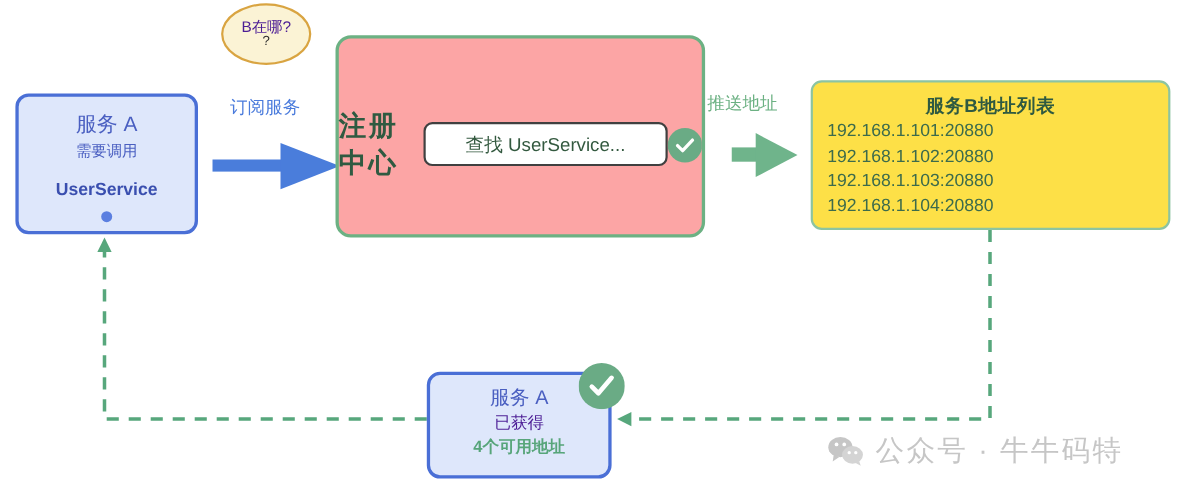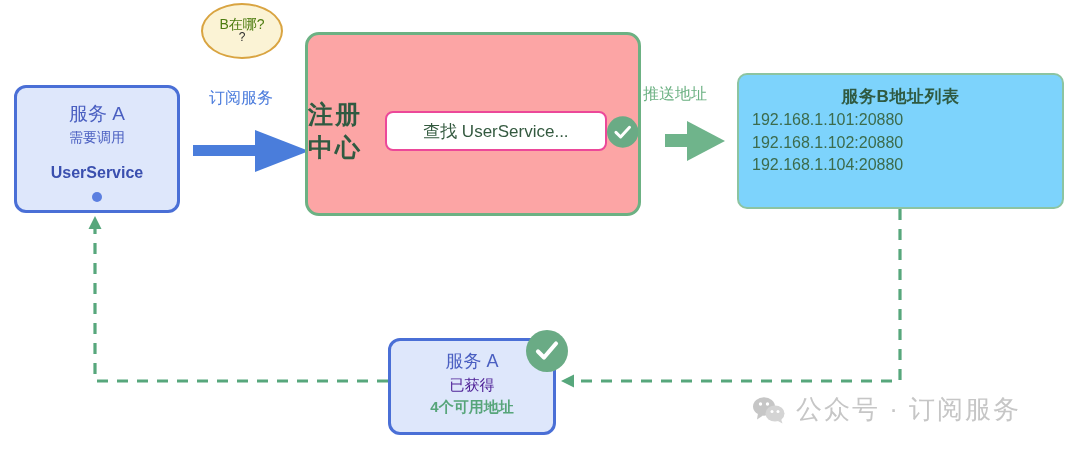--- a/index.html
+++ b/index.html
@@ -83,21 +83,21 @@
     border: 2px solid #d9a441;
     border-radius: 50%;
     box-sizing: border-box;
     display: flex;
     flex-direction: column;
     align-items: center;
     justify-content: center;
   }
   #thought-bubble .bt {
     font-size: 14px;
-    color: #4d7c0f;
+    color: #4c1d95;
     line-height: 1.0;
   }
   #thought-bubble .bq {
     font-size: 12px;
     color: #2d2d2d;
     line-height: 1.1;
   }
 
   
   .arrow-label {
@@ -140,42 +140,42 @@
     font-weight: bold;
     color: #2f5a41;
     margin-top: 14px;
     letter-spacing: 2px;
   }
   #registry-search {
     margin-top: 14px;
     width: 308px;
     height: 40px;
     background: #ffffff;
-    border: 2px solid #ec4899;
+    border: 2px solid #404040;
     border-radius: 8px;
     box-sizing: border-box;
     display: flex;
     align-items: center;
     justify-content: center;
     font-size: 17px;
     color: #33593f;
   }
   #registry-check {
     margin-top: 15px;
     width: 44px;
     height: 44px;
   }
 
   
   #address-box {
     left: 737px;
     top: 73px;
     width: 327px;
     height: 136px;
-    background: #7dd3fc;
+    background: #fde047;
     border: 2px solid #8cc4a1;
     border-radius: 10px;
     box-sizing: border-box;
     padding-top: 10px;
   }
   #address-title {
     text-align: center;
     font-size: 17px;
     font-weight: bold;
     color: #2f5a41;
@@ -295,20 +295,21 @@
   <svg class="abs" id="green-arrow" width="62" height="46" viewBox="0 0 62 46">
     <rect x="0" y="16" width="28" height="13" fill="#6fb48b"></rect>
     <polygon points="22,3 60,23 22,43" fill="#6fb48b"></polygon>
   </svg>
 
   <div class="abs" id="address-box">
     <div id="address-title">服务B地址列表</div>
     <ul id="address-list">
       <li>192.168.1.101:20880</li>
       <li>192.168.1.102:20880</li>
+      <li>192.168.1.103:20880</li>
       <li>192.168.1.104:20880</li>
     </ul>
   </div>
 
   <svg class="abs" id="connectors" viewBox="0 0 1080 453">
 
     <path d="M900,209 L900,381 L572,381" fill="none" stroke="#57a77c" stroke-width="3.2" stroke-dasharray="11,9" stroke-linecap="butt"></path>
     <polygon points="561,381 574,374.5 574,387.5" fill="#57a77c"></polygon>
 
     <path d="M388,381 L95,381 L95,228" fill="none" stroke="#57a77c" stroke-width="3.2" stroke-dasharray="11,9" stroke-linecap="butt"></path>
@@ -330,16 +331,16 @@
     <svg width="34" height="28" viewBox="0 0 34 28">
       <ellipse cx="12" cy="10.5" rx="11" ry="9.2" fill="#c6c6c6"></ellipse>
       <polygon points="6,17 5,23.5 11,19.5" fill="#c6c6c6"></polygon>
       <ellipse cx="23" cy="17.5" rx="9.5" ry="8" fill="#d4d4d4"></ellipse>
       <polygon points="29,23 30.5,27.5 25,24.5" fill="#d4d4d4"></polygon>
       <circle cx="8.5" cy="8" r="1.7" fill="#ffffff"></circle>
       <circle cx="15.5" cy="8" r="1.7" fill="#ffffff"></circle>
       <circle cx="20" cy="15.5" r="1.5" fill="#ffffff"></circle>
       <circle cx="26" cy="15.5" r="1.5" fill="#ffffff"></circle>
     </svg>
-    <span class="wm-text">公众号 · 订阅服务</span>
+    <span class="wm-text">公众号 · 牛牛码特</span>
   </div>
 
 </div>
 
 </body></html>

